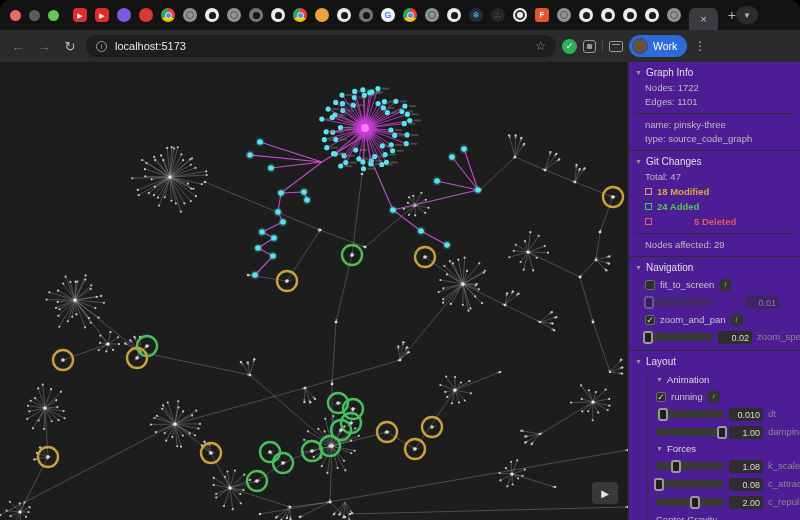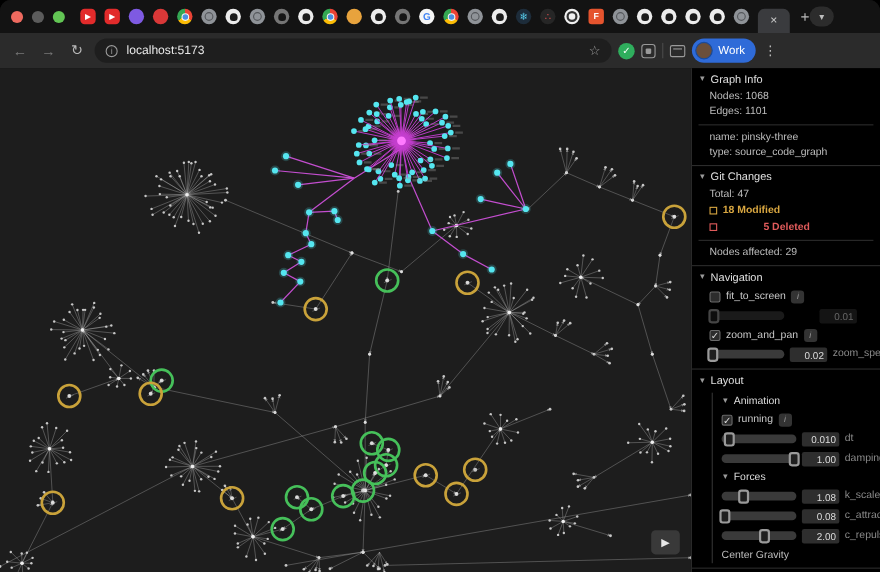--- a/index.html
+++ b/index.html
@@ -60,21 +60,21 @@
   .cs{stroke:#c6c6c6;stroke-opacity:.5;stroke-width:.6;}
   .gn{fill:#e2e2e2;fill-opacity:.85;}
   .me{stroke:#c44ed0;stroke-width:1.1;}
   .me2{stroke:#c23ecf;stroke-width:.9;stroke-opacity:.95;}
   .cn{fill:#55e6f0;}
   .cgl{fill:#55e6f0;fill-opacity:.2;}
   .ring{fill:none;stroke-width:2.4;}
   .lt{stroke:#9a9a9a;stroke-opacity:.35;stroke-width:2;}
 
   
-  .panel{width:172px;background:#000000;border-left:1px solid #2e2e2e;color:#c8c8c8;font-size:9.5px;line-height:12px;overflow:hidden;flex:none;}
+  .panel{width:172px;background:#4c1d95;border-left:1px solid #2e2e2e;color:#c8c8c8;font-size:9.5px;line-height:12px;overflow:hidden;flex:none;}
   .sec{border-bottom:1px solid #2c2c2c;padding:3px 0 4px;}
   .sec-h{display:flex;align-items:center;gap:4px;padding:2px 6px;color:#e0e0e0;font-size:10px;}
   .arr{font-size:7px;color:#9a9a9a;width:7px;}
   .sec-b{padding-left:16px;padding-right:6px;}
   .kv{padding:1px 0;color:#bdbdbd;}
   .hr{border-top:1px solid #2c2c2c;margin:4px 0 4px -10px;}
   .git-row{display:flex;align-items:center;gap:5px;padding:1.5px 0;font-weight:bold;}
   .git-sq{width:7px;height:7px;border:1.5px solid currentColor;flex:none;}
   .row{display:flex;align-items:center;gap:5px;padding:2.5px 0;}
   .cb{width:10px;height:10px;background:#2c2c2c;border:1px solid #6a6a6a;border-radius:2px;color:#ddd;font-size:9px;line-height:9px;text-align:center;flex:none;}
@@ -1252,38 +1252,42 @@
     </div>
 
     <div class="panel">
 
       <div class="sec">
         <div class="sec-h">
           <span class="arr">▼</span>
           <span>Graph Info</span>
         </div>
         <div class="sec-b">
-          <div class="kv">Nodes: 1068</div>
+          <div class="kv">Nodes: 1722</div>
           <div class="kv">Edges: 1101</div>
           <div class="hr"></div>
           <div class="kv">name: pinsky-three</div>
           <div class="kv">type: source_code_graph</div>
         </div>
       </div>
 
       <div class="sec">
         <div class="sec-h">
           <span class="arr">▼</span>
           <span>Git Changes</span>
         </div>
         <div class="sec-b">
           <div class="kv">Total: 47</div>
           <div class="git-row" style="color: rgb(217, 167, 65);">
             <span class="git-sq"></span>
             <span>18 Modified</span>
+          </div>
+          <div class="git-row" style="color: rgb(78, 201, 83);">
+            <span class="git-sq"></span>
+            <span>24 Added</span>
           </div>
           <div class="git-row" style="color: rgb(224, 91, 91); gap: 42px;">
             <span class="git-sq"></span>
             <span>5 Deleted</span>
           </div>
           <div class="hr"></div>
           <div class="kv">Nodes affected: 29</div>
         </div>
       </div>
 

